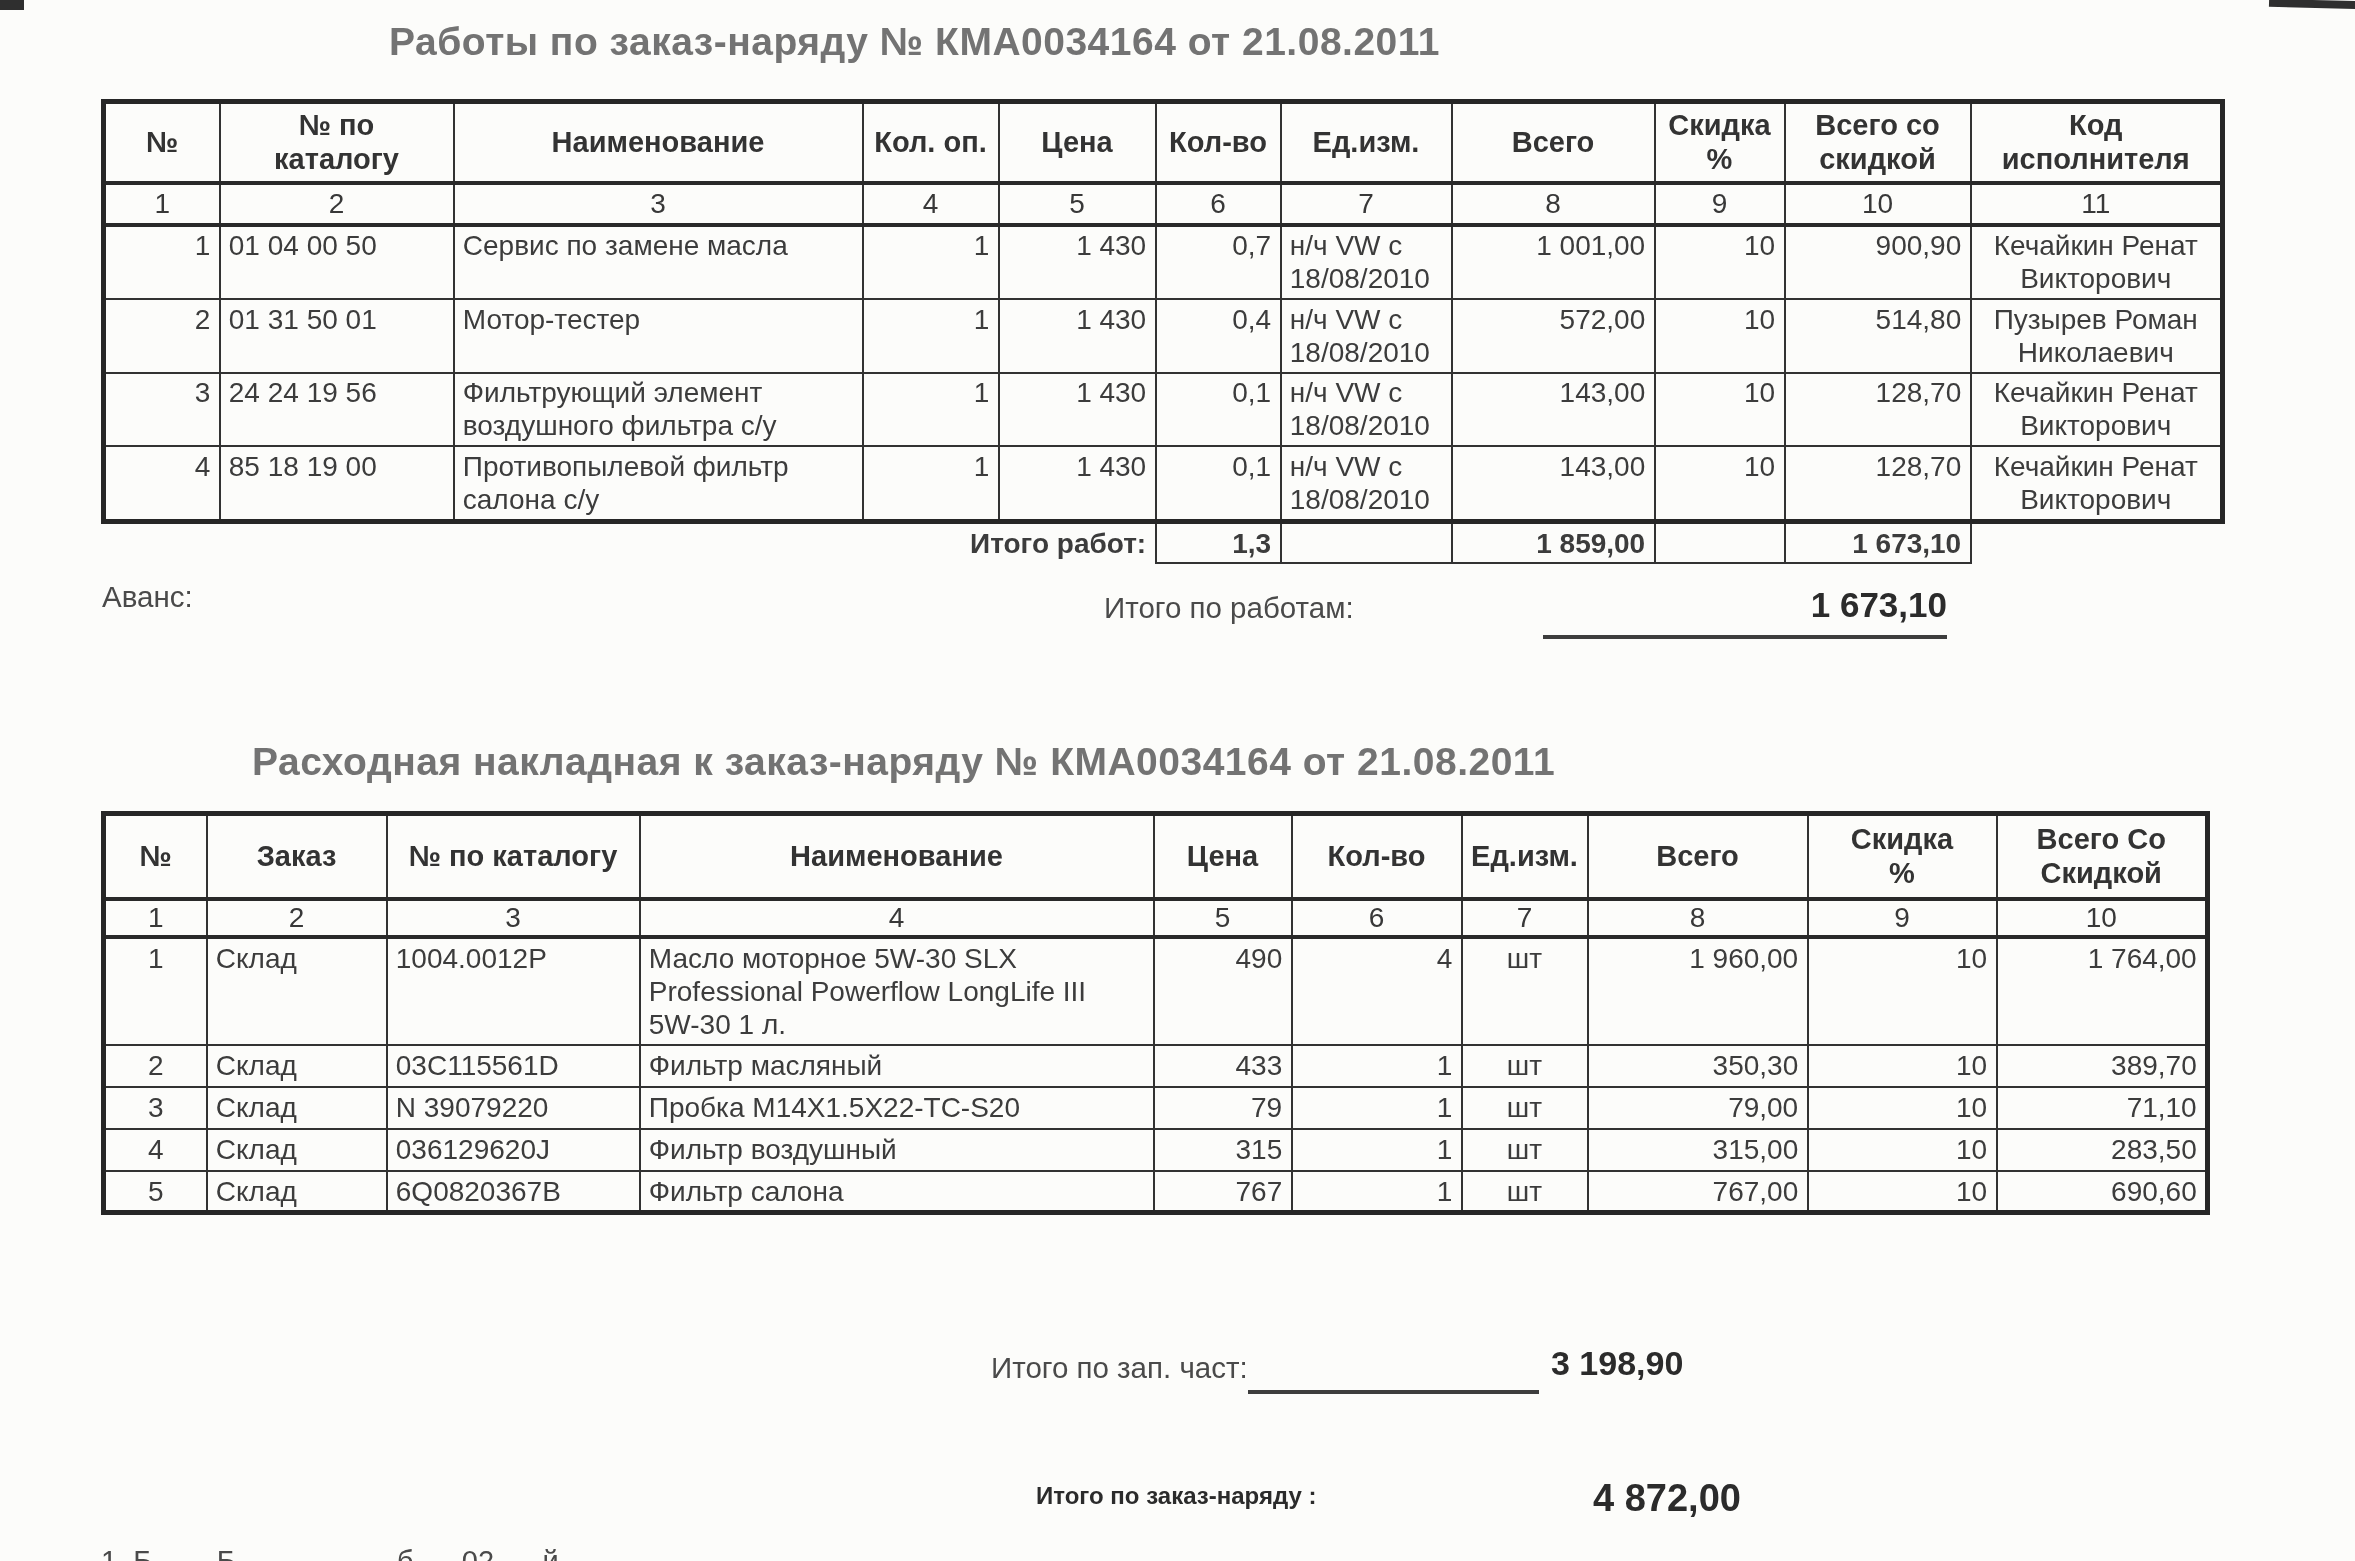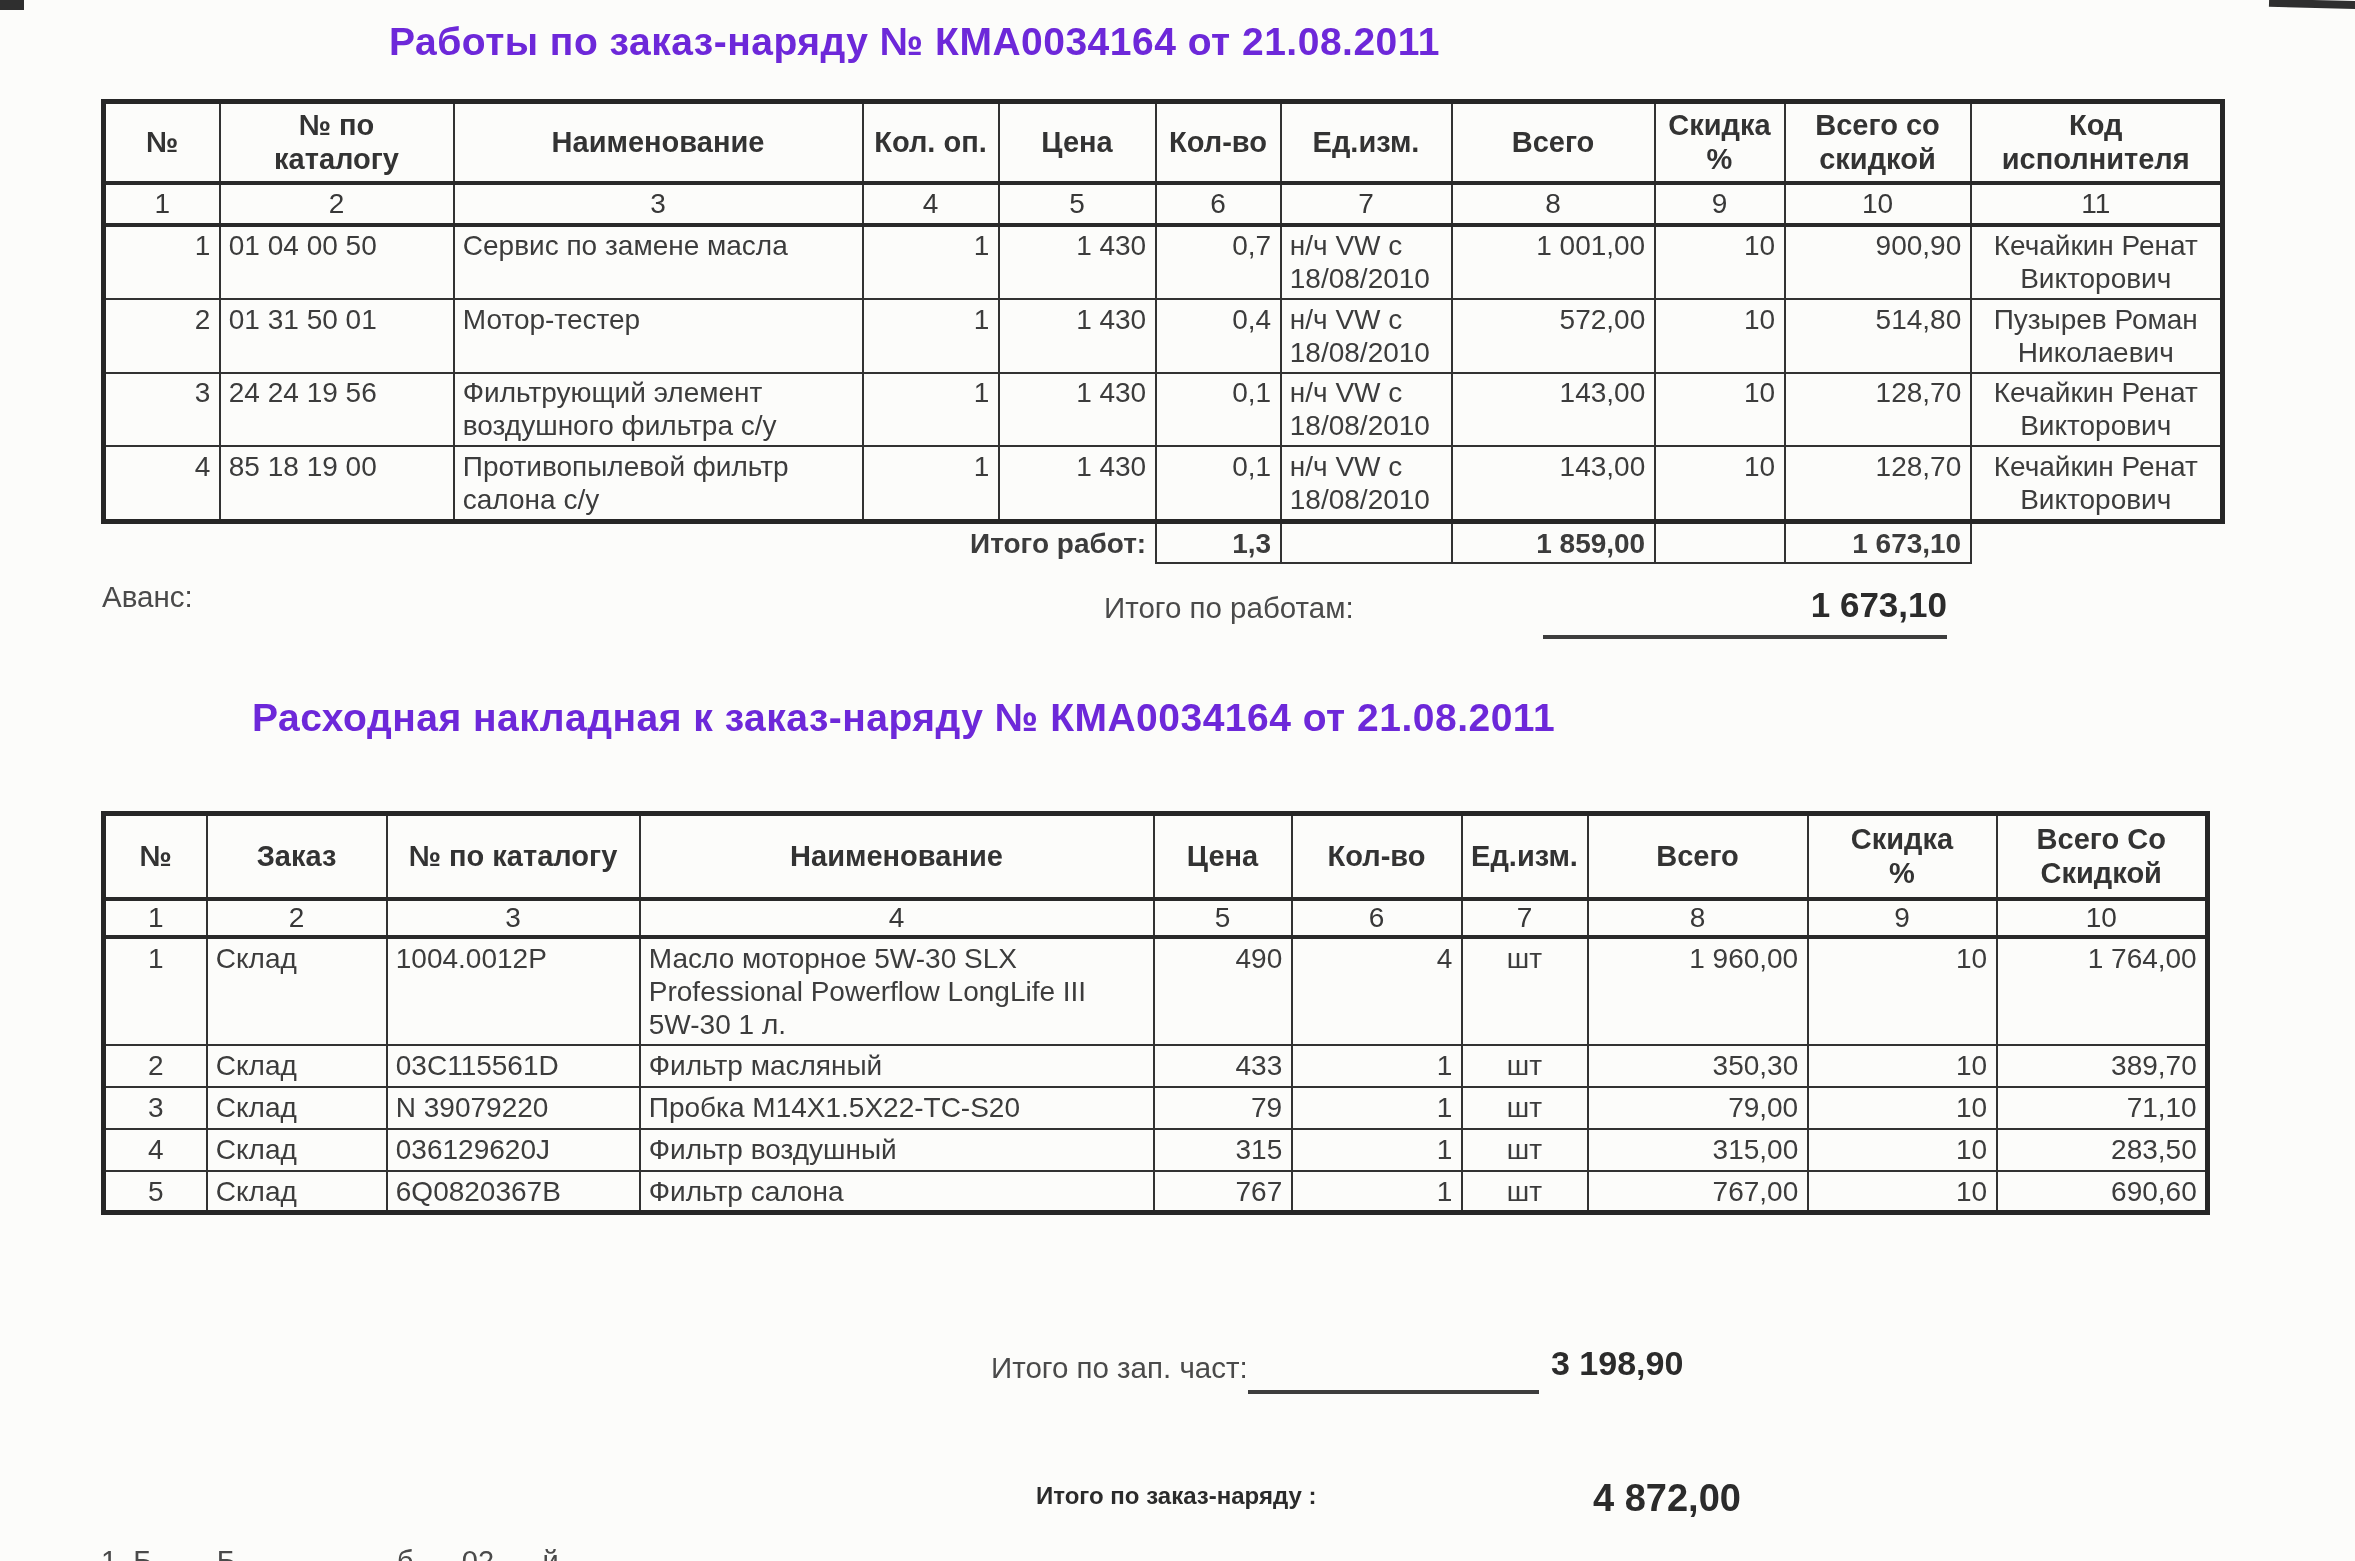--- a/index.html
+++ b/index.html
@@ -1,21 +1,21 @@
 <!DOCTYPE html>
 <html style="font-size:14.8px"><head>
 <meta charset="utf-8">
 <style>
   html,body{margin:0;padding:0;background:#e8e8e6;}
   .page{
     position:relative;width:2355px;height:1562px;overflow:hidden;
     background:#fcfcfa;color:#3c3c3c;
     font-family:"Liberation Sans","DejaVu Sans",sans-serif;
   }
-  .doc-title{position:absolute;font-size:39px;font-weight:bold;color:#6d28d9;letter-spacing:0.5px;white-space:nowrap;}
+  .doc-title{position:absolute;font-size:39px;font-weight:bold;color:#737373;letter-spacing:0.5px;white-space:nowrap;}
   table.grid{position:absolute;border-collapse:collapse;table-layout:fixed;}
   table.grid td,table.grid th{
     border:2.8px solid #323232;overflow:hidden;box-sizing:border-box;
     font-size:28px;line-height:33px;padding:2.8px 8.3px;vertical-align:top;color:#3c3c3c;
   }
   table.grid th{
     font-weight:bold;text-align:center;vertical-align:middle;
     white-space:pre-line;font-size:29px;line-height:34px;color:#333;padding:1.8px 3.7px;
   }
   
@@ -158,21 +158,21 @@
         <td class="no-border"></td>
       </tr>
     </tbody>
   </table>
 
   <div class="free-label" style="left:102px;top:580px;">Аванс:</div>
   <div class="free-label" style="left:1104px;top:591px;">Итого по работам:</div>
   <div class="free-value" style="left:1569px;top:585px;width:378px;text-align:right;font-size:35px;">1 673,10</div>
   <div class="rule" style="left:1543px;top:635px;width:404px;"></div>
 
-  <div class="doc-title" style="left:252px;top:696px;">Расходная накладная к заказ-наряду №  КМА0034164 от   21.08.2011</div>
+  <div class="doc-title" style="left:252px;top:740px;">Расходная накладная к заказ-наряду №  КМА0034164 от   21.08.2011</div>
 
   <table class="grid" style="left:101px;top:811px;width:2105px;">
     <colgroup>
       <col style="width:103px">
         <col style="width:180px">
         <col style="width:253px">
         <col style="width:514px">
       <col style="width:138px">
         <col style="width:170px">
         <col style="width:126px">

